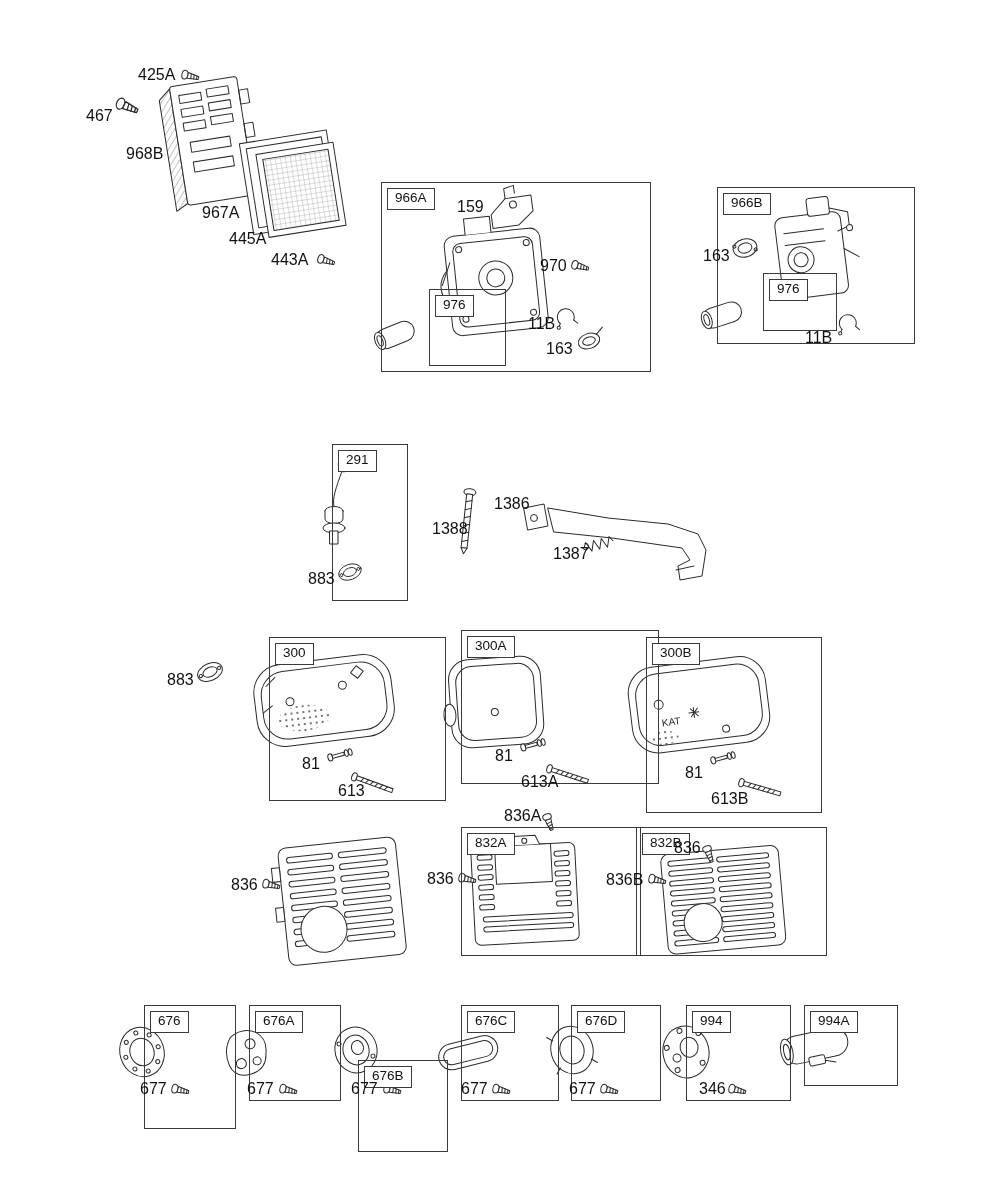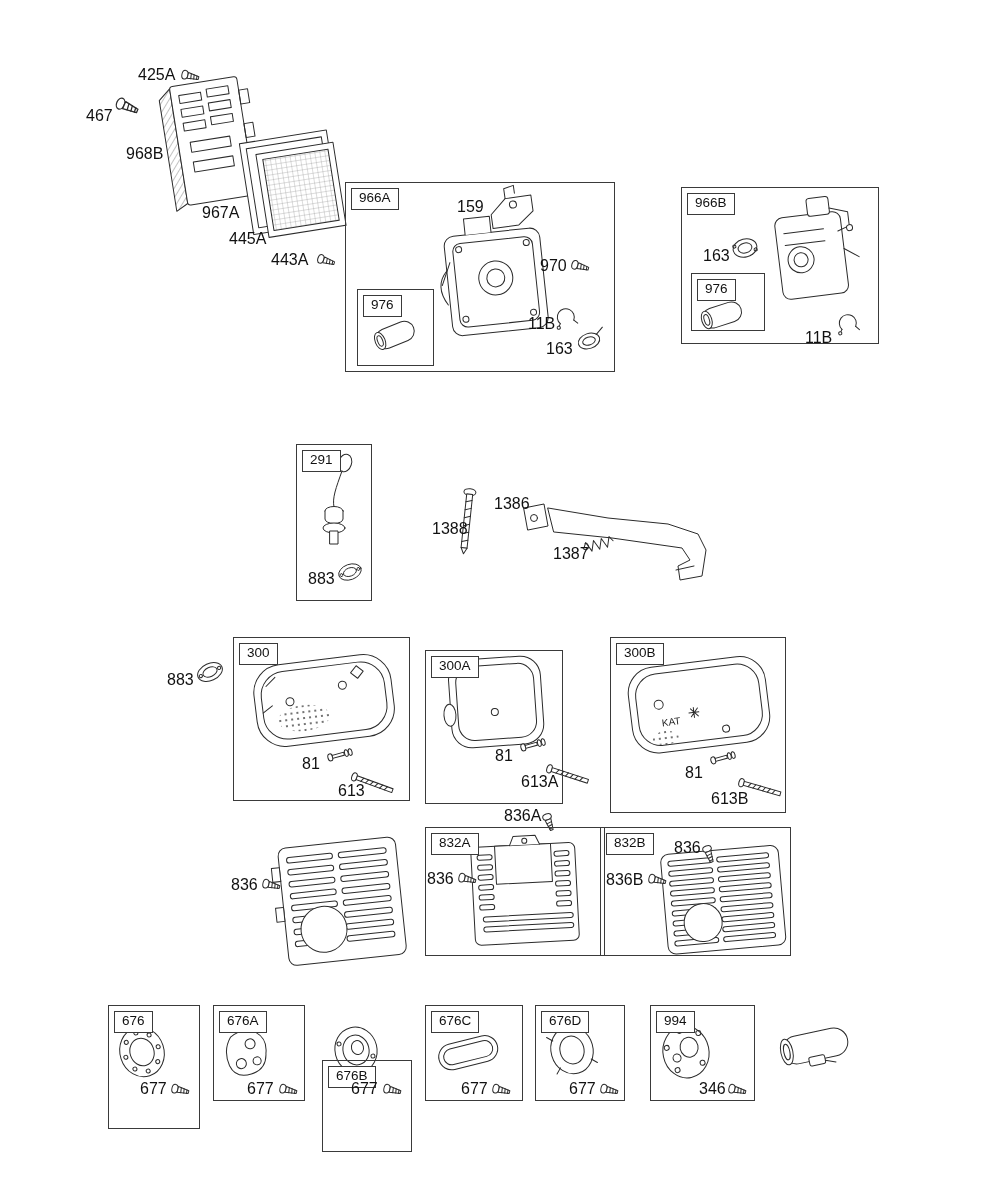--- a/index.html
+++ b/index.html
@@ -1,20 +1,20 @@
 <!DOCTYPE html>
 <html><head>
 <meta charset="utf-8">
 <style>
   * { margin:0; padding:0; box-sizing:border-box; }
   html,body { background:#ffffff; }
   body { font-family:"Liberation Sans", sans-serif; color:#111; }
   .page { position:relative; width:1000px; height:1200px; background:#fff; overflow:hidden; }
   .page > svg { position:absolute; left:0; top:0; }
-  .box { position:absolute; border:1px solid #3a3a3a; background:transparent; }
+  .box { position:absolute; border:1px solid #3a3a3a; background:transparent;margin-left:36px; }
   .boxlabel {
     position:absolute; top:5px; left:5px;
     border:1px solid #3a3a3a; background:#fff;
     padding:1px 7px 2px; font-size:13.5px; line-height:1.25; white-space:nowrap;
   }
   .plabel { position:absolute; font-size:16px; line-height:1.1; white-space:nowrap; }
 </style>
 </head>
 <body>
 
@@ -424,21 +424,21 @@
     </div>
   </div>
 
   <div class="box" style="left:296px;top:444px;width:76px;height:157px">
     <span class="boxlabel">291</span>
   </div>
 
   <div class="box" style="left:233px;top:637px;width:177px;height:164px">
     <span class="boxlabel">300</span>
   </div>
-  <div class="box" style="left:425px;top:650px;width:138px;height:154px">
+  <div class="box" style="left:425px;top:630px;width:198px;height:154px">
     <span class="boxlabel">300A</span>
   </div>
   <div class="box" style="left:610px;top:637px;width:176px;height:176px">
     <span class="boxlabel">300B</span>
   </div>
 
   <div class="box" style="left:425px;top:827px;width:180px;height:129px">
     <span class="boxlabel">832A</span>
   </div>
   <div class="box" style="left:600px;top:827px;width:191px;height:129px">
@@ -455,20 +455,23 @@
     <span class="boxlabel">676B</span>
   </div>
   <div class="box" style="left:425px;top:1005px;width:98px;height:96px">
     <span class="boxlabel">676C</span>
   </div>
   <div class="box" style="left:535px;top:1005px;width:90px;height:96px">
     <span class="boxlabel">676D</span>
   </div>
   <div class="box" style="left:650px;top:1005px;width:105px;height:96px">
     <span class="boxlabel">994</span>
+  </div>
+  <div class="box" style="left:768px;top:1005px;width:94px;height:81px">
+    <span class="boxlabel">994A</span>
   </div>
 
   <span class="plabel" style="left:138px;top:66px">425A</span>
   <span class="plabel" style="left:86px;top:107px">467</span>
   <span class="plabel" style="left:126px;top:145px">968B</span>
   <span class="plabel" style="left:202px;top:204px">967A</span>
   <span class="plabel" style="left:229px;top:230px">445A</span>
   <span class="plabel" style="left:271px;top:251px">443A</span>
 
   <span class="plabel" style="left:457px;top:198px">159</span>

